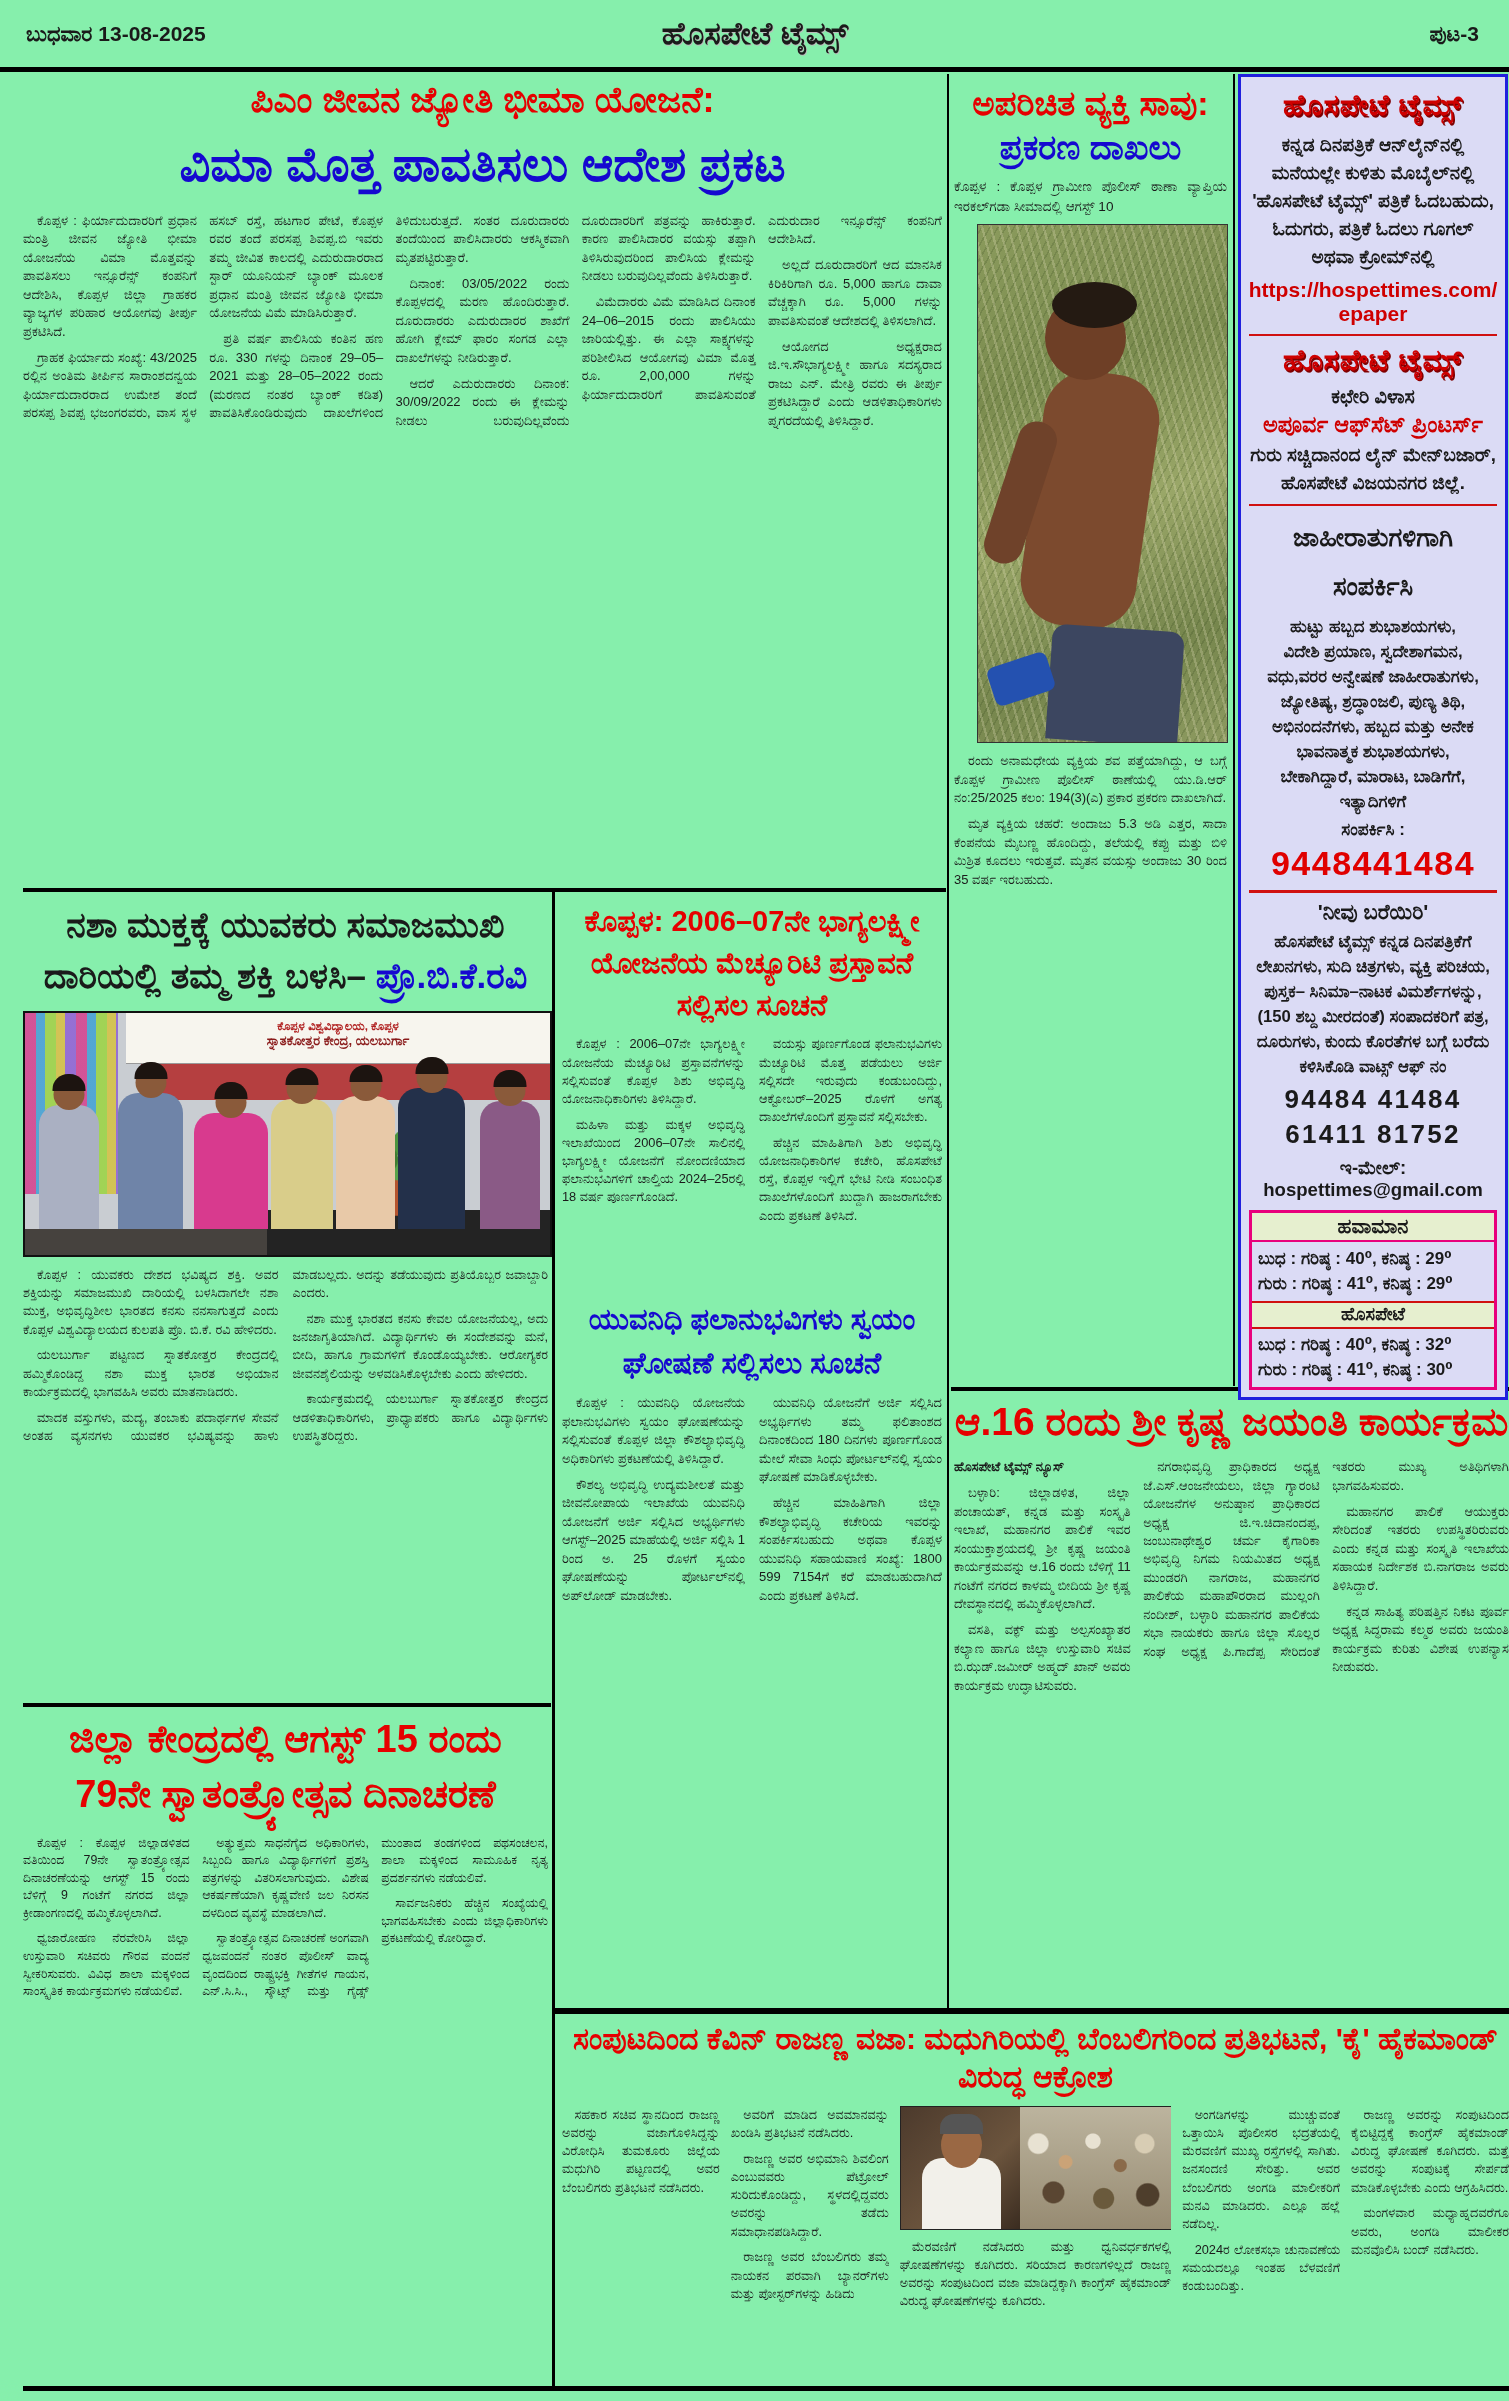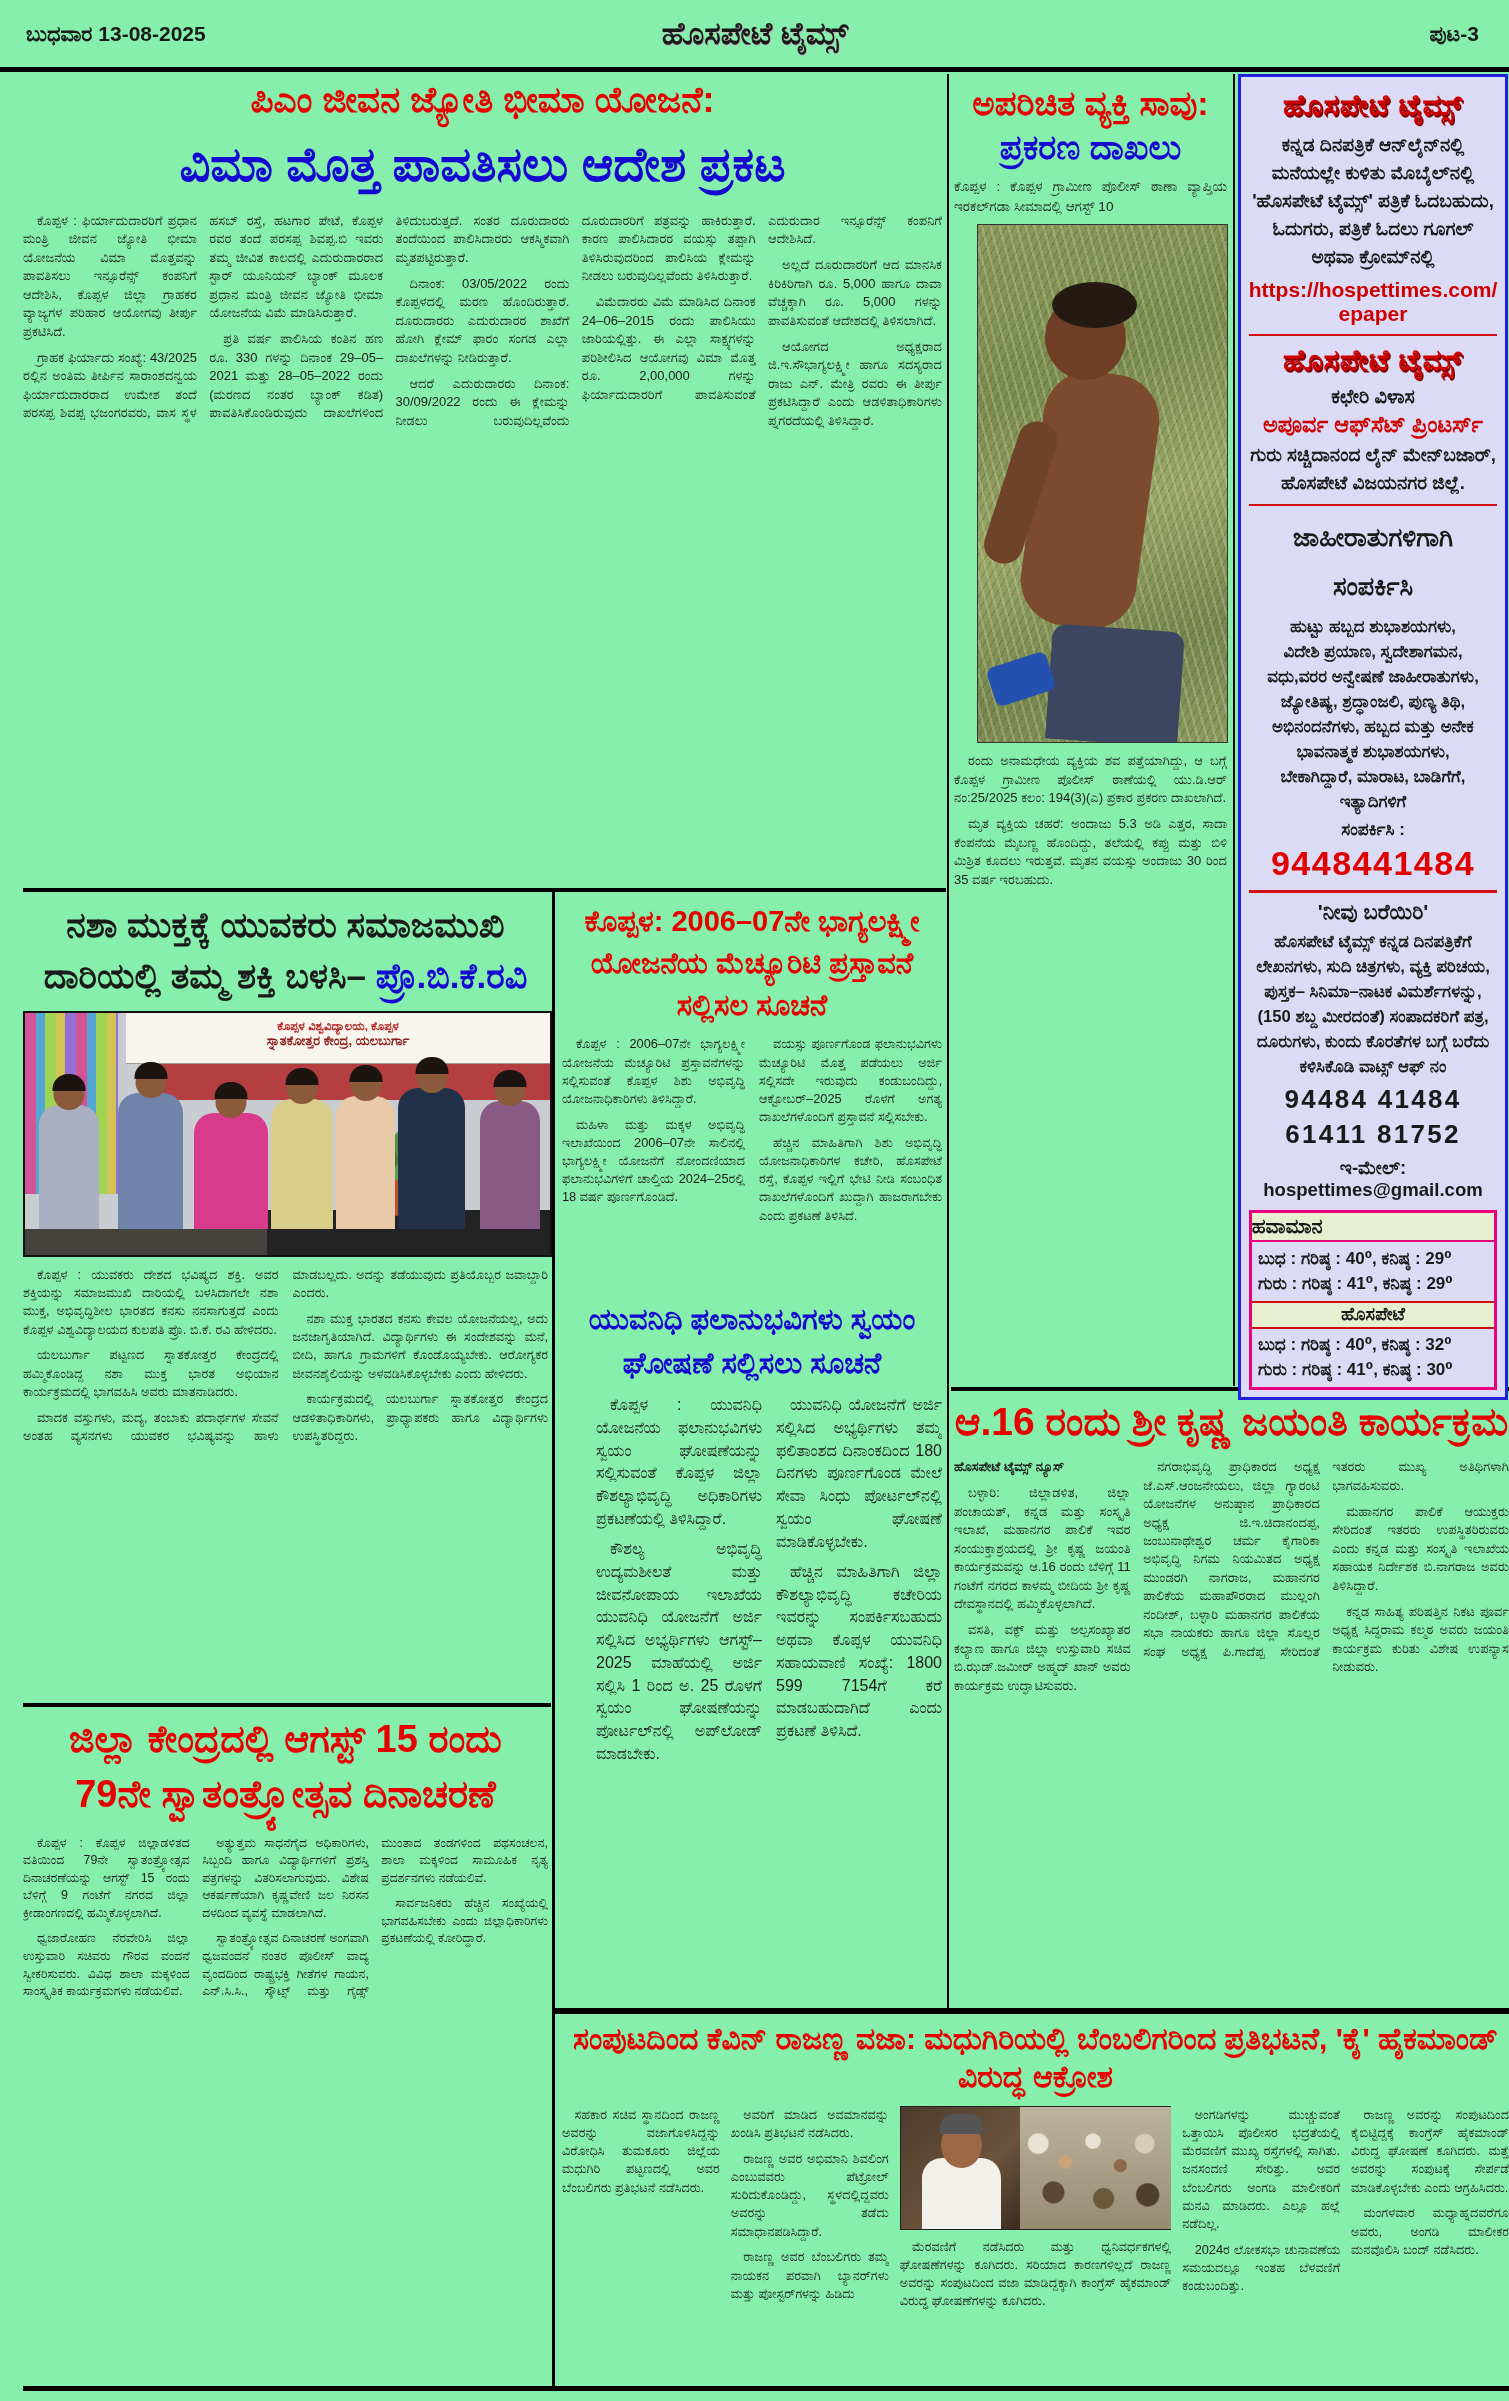--- a/index.html
+++ b/index.html
@@ -62,21 +62,21 @@
   .sb-adhead{font-size:25.6px;font-weight:800;text-align:center;line-height:1.8;margin-top:3.1px;}
   .sb-adlist{font-size:16.7px;font-weight:bold;text-align:center;line-height:1.5;margin-top:4.6px;}
   .sb-adlist div{margin:0;}
   .sb-contact{font-size:17px;font-weight:bold;text-align:center;margin-top:6.2px;}
   .sb-phone-big{font-size:34px;font-weight:800;color:#e00000;text-align:center;letter-spacing:1.5px;margin:3.1px 0;}
   .sb-write-title{font-size:21px;font-weight:800;text-align:center;margin:4.6px 0;}
   .sb-write-body{font-size:16.7px;font-weight:bold;text-align:center;line-height:1.5;}
   .sb-phone2{font-size:26px;font-weight:800;text-align:center;letter-spacing:2.3px;margin-top:4.6px;}
   .sb-email{font-size:18.6px;font-weight:800;text-align:center;margin-top:6.2px;}
   .weather-box{border:3.1px solid #e8007c;margin-top:9.3px;background:#dbdbf5;}
-  .weather-title{background:#e6efcf;border-bottom:2.3px solid #e8007c;font-size:20px;font-weight:800;padding:2.3px 0;}
+  .weather-title{background:#e6efcf;border-bottom:2.3px solid #e8007c;font-size:20px;font-weight:800;text-align:center;padding:2.3px 0;}
   .weather-rows{padding:4.6px 6.2px;}
   .wrow{font-size:17px;font-weight:bold;line-height:1.45;}
   .weather-city{background:#e6efcf;border-top:2.3px solid #d01010;border-bottom:2.3px solid #d01010;
                 font-size:18px;font-weight:bold;text-align:center;padding:1.5px 0;}
   
   #nasha .h2{font-size:35px;line-height:1.45;}
   #nasha .body{margin-top:9.3px;height:394px;font-size:12.8px;}
   .photo2{position:relative;width:100%;height:242px;border:2.3px solid #111;background:#c9cdd2;overflow:hidden;margin-top:9.3px;}
   .photo2 .tinsel{position:absolute;left:0;top:0;width:93px;height:75%;
       background:repeating-linear-gradient(90deg,#d43f8d 0 11px,#3fa0d4 11px 20px,#9ad43f 20px 31px,#d4c13f 31px 40px,#8d5fd4 40px 51px);opacity:.85;}
@@ -96,21 +96,21 @@
       radial-gradient(circle at 45% 75%, #58a34b 0 16%, transparent 18%);}
   .person{position:absolute;bottom:26px;border-radius:20px 20px 0 0;}
   .person .phead{position:absolute;left:50%;top:-26px;transform:translateX(-50%);
       width:31px;height:31px;border-radius:50%;background:#8a5a3a;}
   .person .phair{position:absolute;left:50%;top:-31px;transform:translateX(-50%);
       width:33px;height:17px;border-radius:15.5px 15.5px 0 0;background:#1c1410;}
   
   #bhagya .h3{font-size:29px;line-height:1.45;}
   #bhagya .body{margin-top:9.3px;height:232px;font-size:12.8px;}
   #yuvanidhi .h3{font-size:29px;line-height:1.5;}
-  #yuvanidhi .body{margin-top:9.3px;height:573px;font-size:16px;margin-left:34px;}
+  #yuvanidhi .body{margin-top:9.3px;height:573px;font-size:13px;}
   
   #independence .h2{font-size:38px;line-height:1.45;}
   #independence .body{margin-top:12.4px;height:527px;font-size:12.4px;}
   
   #krishna .h2{font-size:39px;line-height:1.2;}
   #krishna .body{margin-top:12.4px;height:496px;}
   #krishna .body p:first-child{font-weight:bold;text-indent:0;}
   
   #rajanna .h2{font-size:30px;line-height:1.25;}
   .r8cols{display:flex;gap:11px;margin-top:11px;}

